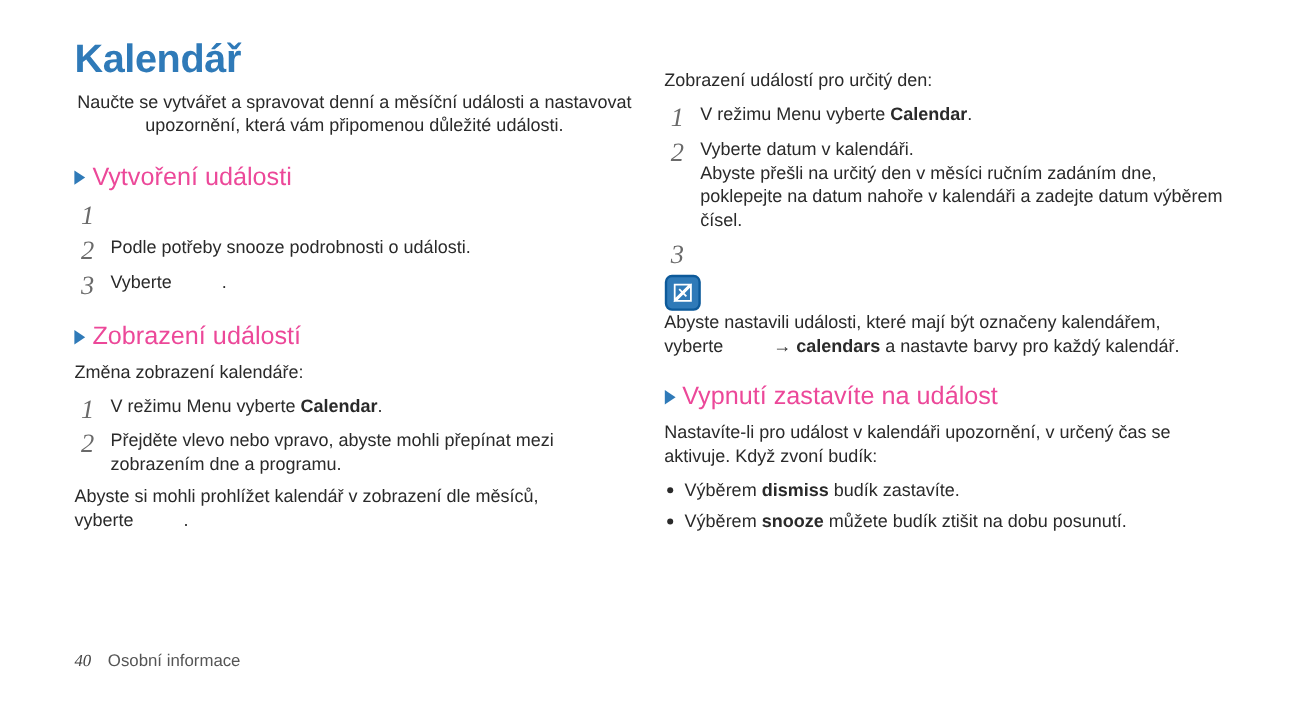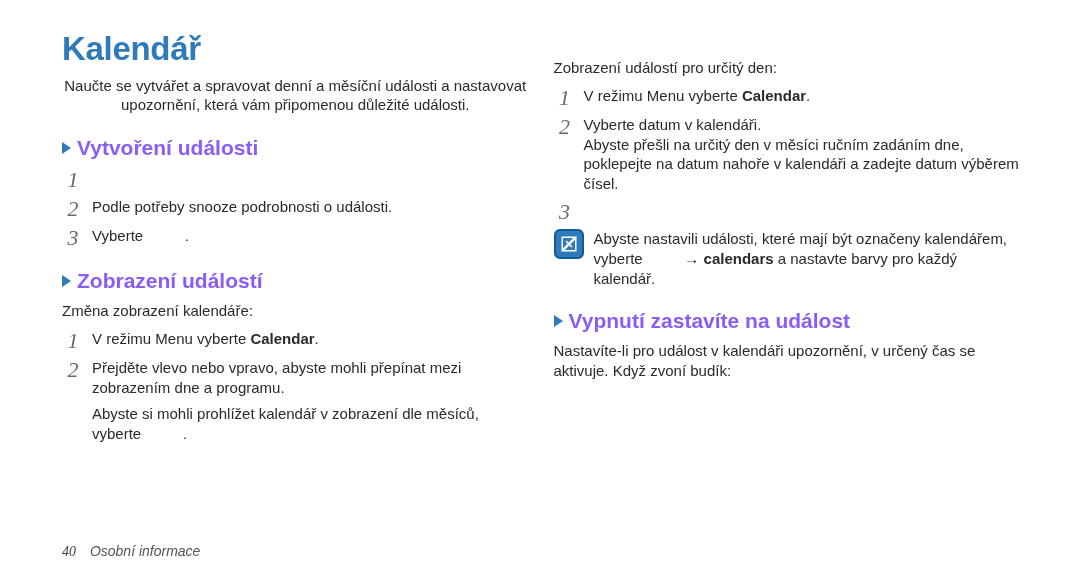--- a/index.html
+++ b/index.html
@@ -40,22 +40,22 @@
   }
   .chev {
     width: 0; height: 0;
     border-top: 6px solid transparent;
     border-bottom: 6px solid transparent;
     border-left: 9px solid #2f7ab8;
     margin-right: 6px;
   }
   .subhead h2 {
     font-size: 21px;
-    font-weight: 700;
-    color: #8b5cf6;
+    font-weight: 400;
+    color: #ec4899;
   }
   ol.steps {
     list-style: none;
     margin-bottom: 20px;
   }
   ol.steps li {
     display: flex;
     align-items: flex-start;
     font-size: 15px;
     line-height: 1.32;
@@ -67,21 +67,20 @@
     font-size: 22px;
     color: #6a6a6a;
     min-width: 22px;
     text-align: center;
     margin-right: 8px;
     line-height: 1;
     padding-top: 1px;
   }
   .step-body { flex: 1; }
   .indent-block {
-    margin-left: 30px;
     font-size: 15px;
     line-height: 1.32;
     margin-bottom: 18px;
   }
   .col-right-top {
     font-size: 15px;
     line-height: 1.32;
     margin-bottom: 8px;
   }
   .plus-circle {
@@ -100,20 +99,21 @@
     background: #2a2a2a;
   }
   .plus-circle::before { width: 8px; height: 1.3px; }
   .plus-circle::after  { width: 1.3px; height: 8px; }
 
   .note-row {
     display: flex;
     align-items: flex-start;
     margin-top: 6px;
     margin-bottom: 20px;
+    flex-direction: column;
   }
   .note-icon {
     width: 30px; height: 30px;
     background: #2f7ab8;
     border-radius: 6px;
     border: 2px solid #0d5a9a;
     margin-right: 10px;
     display: flex;
     align-items: center;
     justify-content: center;
@@ -151,21 +151,20 @@
     bottom: 26px;
     font-size: 14px;
     color: #444;
   }
   .footer .page-num {
     font-style: italic;
     font-family: Georgia, serif;
     margin-right: 10px;
   }
   .footer .page-label {
-    font-style: italic;
     color: #555;
   }
   b { font-weight: 700; text-align: right; }
 </style>
 </head>
 <body>
 
 <div class="columns">
 
   <div class="col">
@@ -247,20 +246,34 @@
       <span class="note-body">
         <span>Abyste nastavili události, které mají být označeny kalendářem, vyberte </span>&nbsp;&nbsp;&nbsp;&nbsp;&nbsp;&nbsp;&nbsp;&nbsp;<span> → </span><b>calendars</b><span> a nastavte barvy pro každý kalendář.</span>
       </span>
     </div>
 
     <div class="subhead">
       <span class="chev"></span>
       <h2>Vypnutí zastavíte na událost</h2>
     </div>
     <p class="col-right-top">Nastavíte-li pro událost v kalendáři upozornění, v určený čas se aktivuje. Když zvoní budík:</p>
+    <ul class="bullets">
+      <li>
+        <span class="bullet-dot"></span>
+        <span>
+          <span>Výběrem </span><b>dismiss</b><span> budík zastavíte.</span>
+        </span>
+      </li>
+      <li>
+        <span class="bullet-dot"></span>
+        <span>
+          <span>Výběrem </span><b>snooze</b><span> můžete budík ztišit na dobu posunutí.</span>
+        </span>
+      </li>
+    </ul>
   </div>
 
 </div>
 
 <div class="footer">
   <span class="page-num">40</span>
   <span class="page-label">Osobní informace</span>
 </div>
 
 </body></html>

